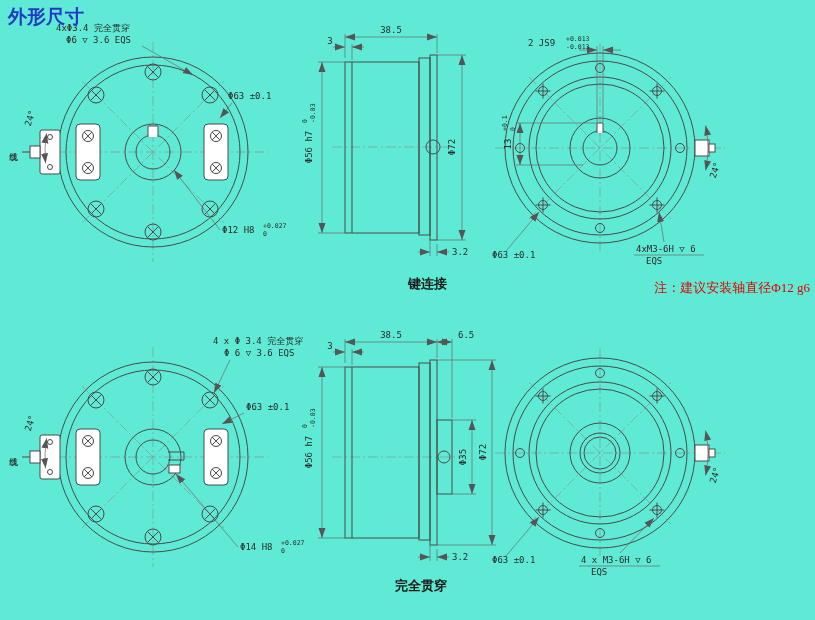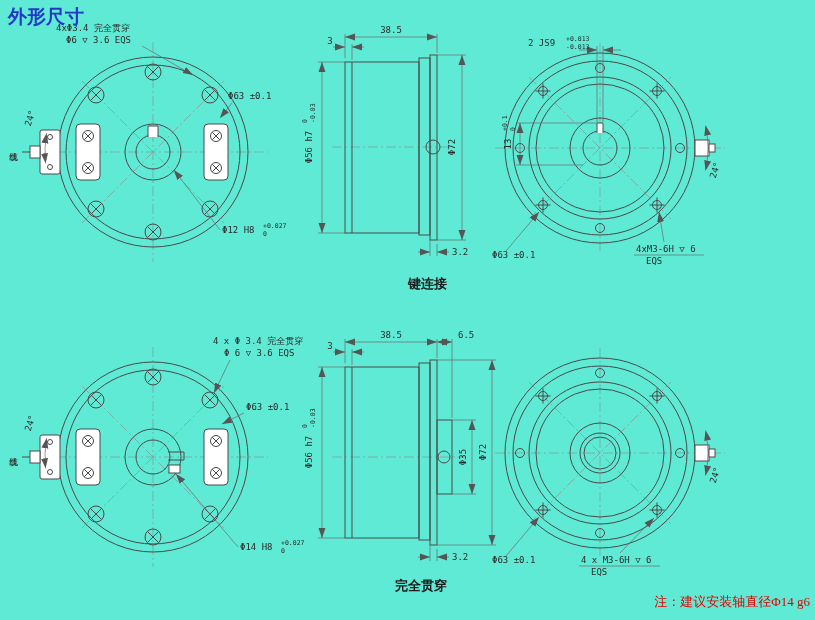--- a/index.html
+++ b/index.html
@@ -340,16 +340,16 @@
       <path class="tn" d="M705.6,430.5 A108,108 0 0 1 705.6,475.5" marker-start="url(#as)" marker-end="url(#ae)"></path>
       <g transform="rotate(-73 718 476)">
             <text x="718" y="476" text-anchor="middle">24°</text>
           </g>
     </g>
   </g>
 </svg>
 
 <div id="title">外形尺寸</div>
 <div class="caption" style="left:337px;top:275px">键连接</div>
+<div class="note" style="left:610px;top:279px">注：建议安装轴直径Φ12 g6</div>
 <div class="caption" style="left:337px;top:577px">完全贯穿</div>
-<div class="note" style="left:610px;top:593px">注：建议安装轴直径Φ14 g6</div>
 
 </div>
 
 </body></html>

